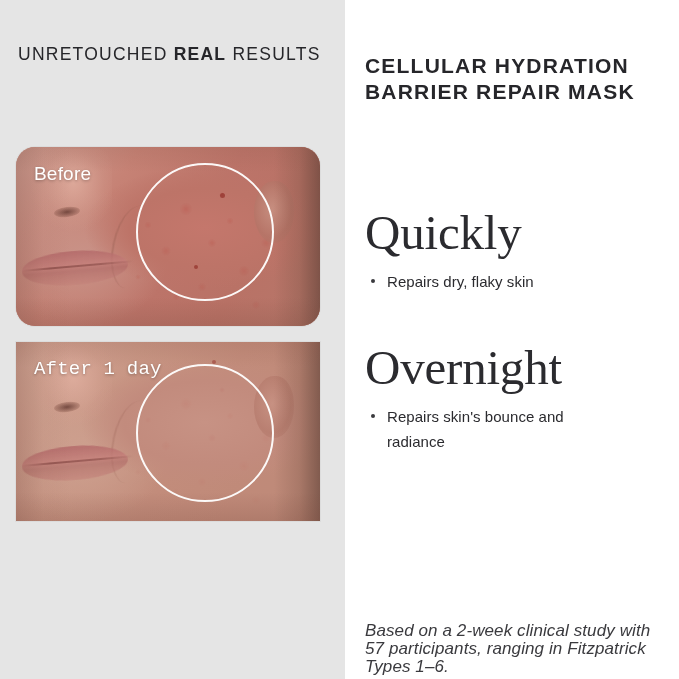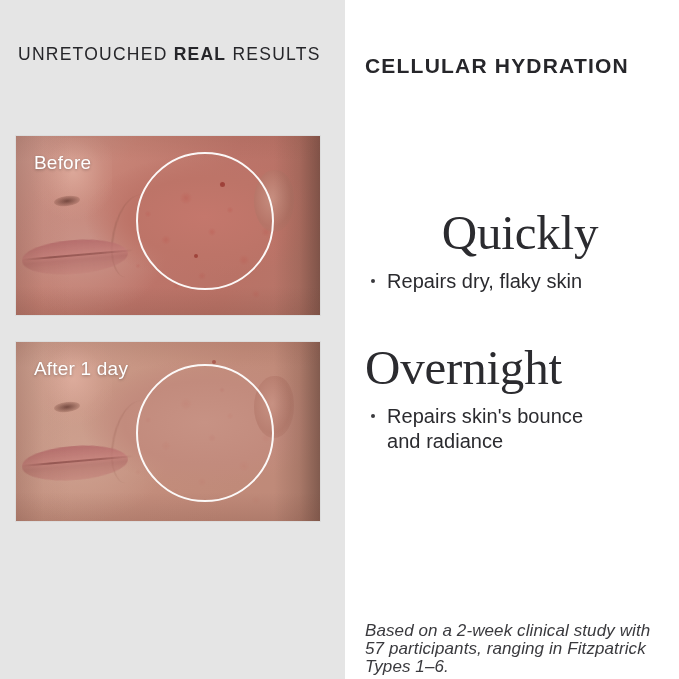--- a/index.html
+++ b/index.html
@@ -46,22 +46,22 @@
   
   .photo {
     position: absolute;
     left: 16px;
     width: 304px;
     height: 179px;
     overflow: hidden;
     background: #c08a7c;
     box-shadow: 0 0 0 1px rgba(0,0,0,0.04);
   }
-  .photo-before { top: 136px; }
-  .photo-after  { top: 342px; }
+  .photo-before { top: 147px; border-radius: 19px; }
+  .photo-after  { top: 342px; font-family: Liberation Mono, monospace; }
 
   
   .skin {
     position: absolute;
     inset: 0;
   }
   .skin-before {
     background:
       radial-gradient(ellipse 55% 48% at 62% 45%, #c4776c 0%, #bd7468 45%, rgba(185,115,105,0) 72%),
       radial-gradient(ellipse 40% 55% at 22% 62%, #c99388 0%, rgba(201,147,136,0) 70%),
@@ -239,21 +239,21 @@
     width: 310px;
     font-size: 21px;
     line-height: 26px;
     letter-spacing: 1.2px;
     color: #26262a;
     font-weight: 700;
     margin-top: 21px;
   }
 
   .benefit { position: absolute; left: 20px; width: 310px; }
-  .benefit-quickly   { top: 205px; text-align: center; }
+  .benefit-quickly   { top: 205px; }
   .benefit-overnight { top: 340px; }
 
   .benefit-heading {
     font-family: "Liberation Serif", "DejaVu Serif", serif;
     font-size: 49px;
     line-height: 56px;
     color: #2b2b2f;
     font-weight: 400;
     letter-spacing: -0.2px;
   }
@@ -265,21 +265,21 @@
   }
   .bullet-dot {
     width: 4px;
     height: 4px;
     border-radius: 50%;
     background: #3a3a3e;
     margin: 10px 12px 0 6px;
     flex: 0 0 auto;
   }
   .benefit-text {
-    font-size: 20px;
+    font-size: 15px;
     line-height: 25px;
     color: #2b2b2f;
     letter-spacing: 0.05px;
     max-width: 232px;
   }
 
   .disclaimer {
     position: absolute;
     left: 20px;
     top: 622px;
@@ -332,20 +332,21 @@
       <div class="circle-marker"></div>
       <div class="photo-label">After 1 day</div>
     </div>
 
   </div>
 
   <div class="right-panel">
 
     <div class="product-title">
       <div>CELLULAR HYDRATION</div>
+      <div>BARRIER REPAIR MASK</div>
     </div>
 
     <div class="benefit benefit-quickly">
       <div class="benefit-heading">Quickly</div>
       <div class="benefit-row">
         <span class="bullet-dot"></span>
         <span class="benefit-text">Repairs dry, flaky skin</span>
       </div>
     </div>
 

